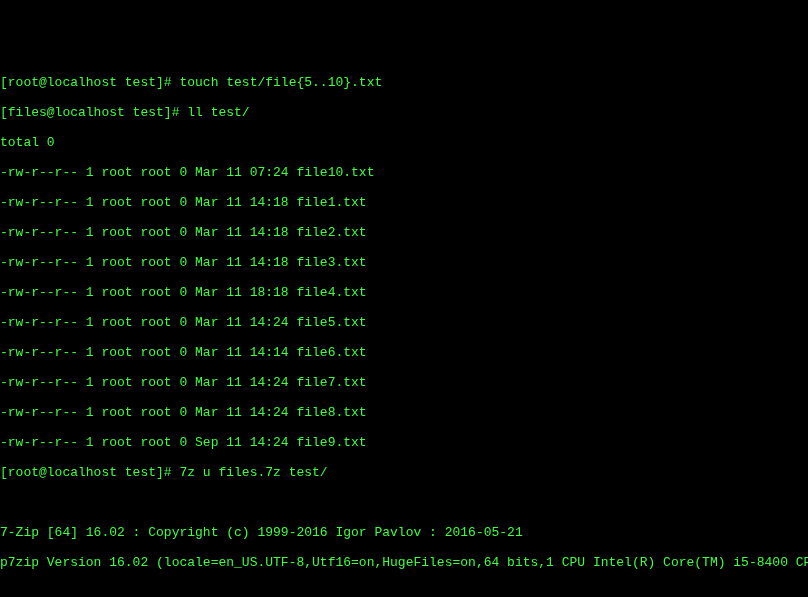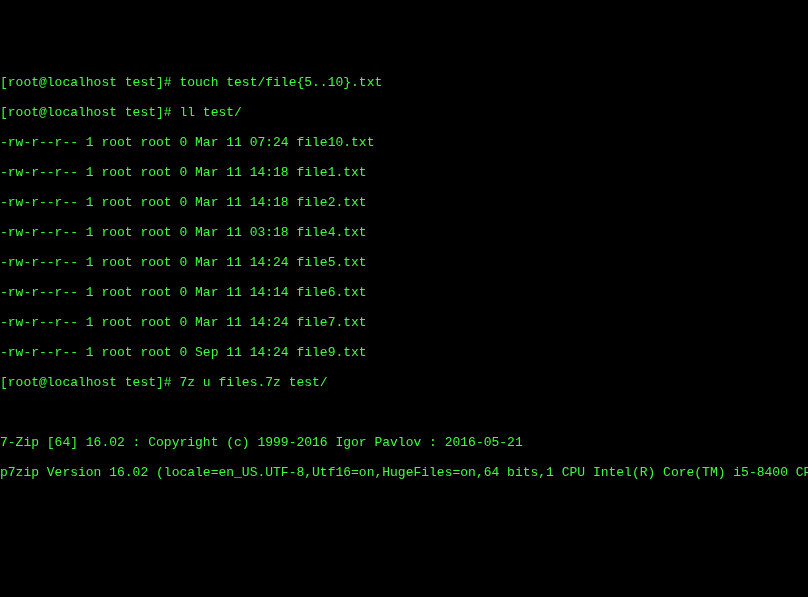--- a/index.html
+++ b/index.html
@@ -26,28 +26,31 @@
       display: block;
     }
   </style>
 </head>
 <body>
 
 
 
 <div class="terminal">
 <span class="line">[root@localhost test]# touch test/file{5..10}.txt</span>
-<span class="line">[root@localhost test]# ll test/</span>
+<span class="line">[files@localhost test]# ll test/</span>
+<span class="line">total 0</span>
 <span class="line">-rw-r--r-- 1 root root 0 Mar 11 07:24 file10.txt</span>
 <span class="line">-rw-r--r-- 1 root root 0 Mar 11 14:18 file1.txt</span>
 <span class="line">-rw-r--r-- 1 root root 0 Mar 11 14:18 file2.txt</span>
-<span class="line">-rw-r--r-- 1 root root 0 Mar 11 03:18 file4.txt</span>
+<span class="line">-rw-r--r-- 1 root root 0 Mar 11 14:18 file3.txt</span>
+<span class="line">-rw-r--r-- 1 root root 0 Mar 11 18:18 file4.txt</span>
 <span class="line">-rw-r--r-- 1 root root 0 Mar 11 14:24 file5.txt</span>
 <span class="line">-rw-r--r-- 1 root root 0 Mar 11 14:14 file6.txt</span>
 <span class="line">-rw-r--r-- 1 root root 0 Mar 11 14:24 file7.txt</span>
+<span class="line">-rw-r--r-- 1 root root 0 Mar 11 14:24 file8.txt</span>
 <span class="line">-rw-r--r-- 1 root root 0 Sep 11 14:24 file9.txt</span>
 <span class="line">[root@localhost test]# 7z u files.7z test/</span>
 <span class="line">&nbsp;</span>
 <span class="line">7-Zip [64] 16.02 : Copyright (c) 1999-2016 Igor Pavlov : 2016-05-21</span>
 <span class="line">p7zip Version 16.02 (locale=en_US.UTF-8,Utf16=on,HugeFiles=on,64 bits,1 CPU Intel(R) Core(TM) i5-8400 CPU @ 2.80GHz</span>
 
 
 
 
 

